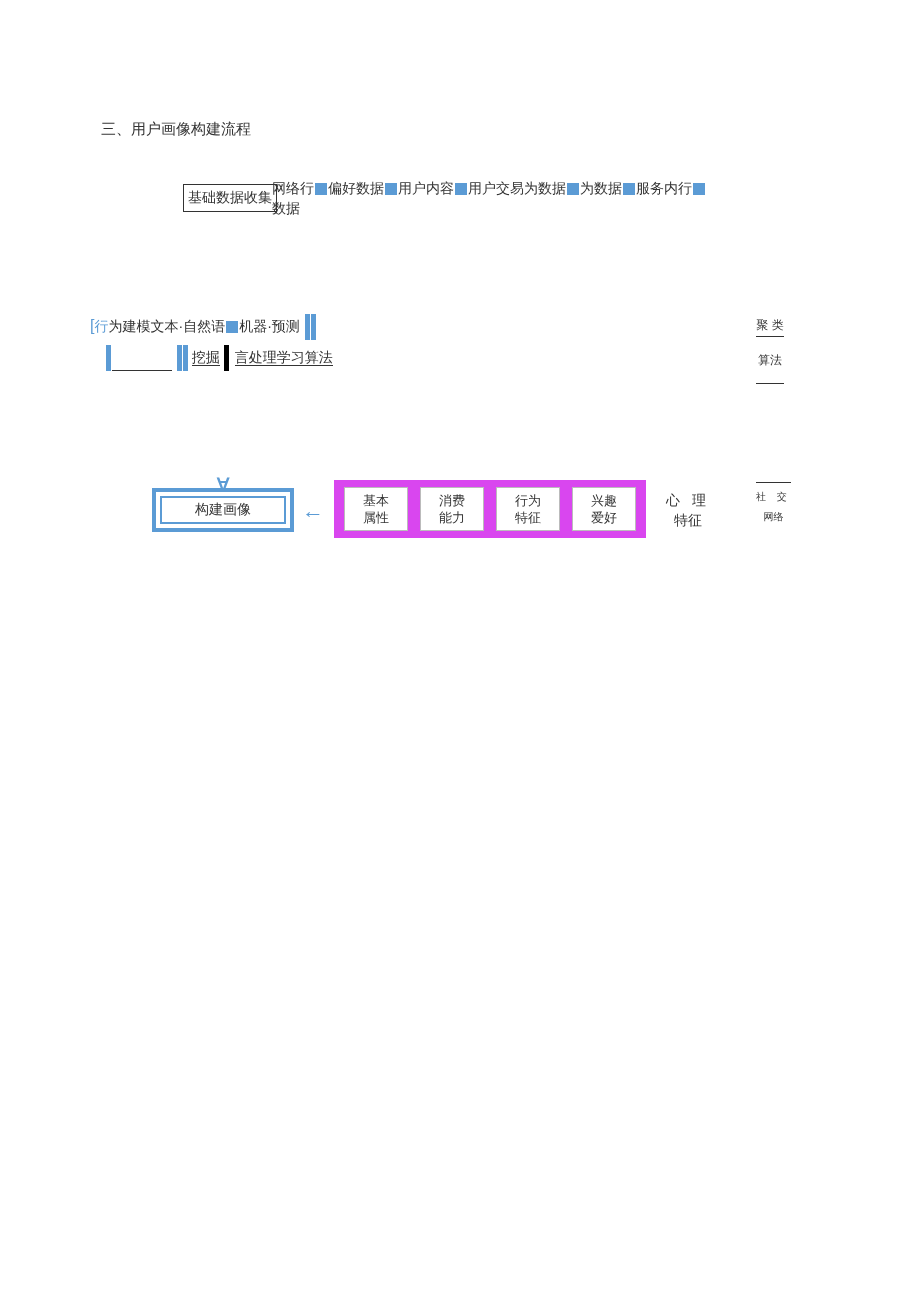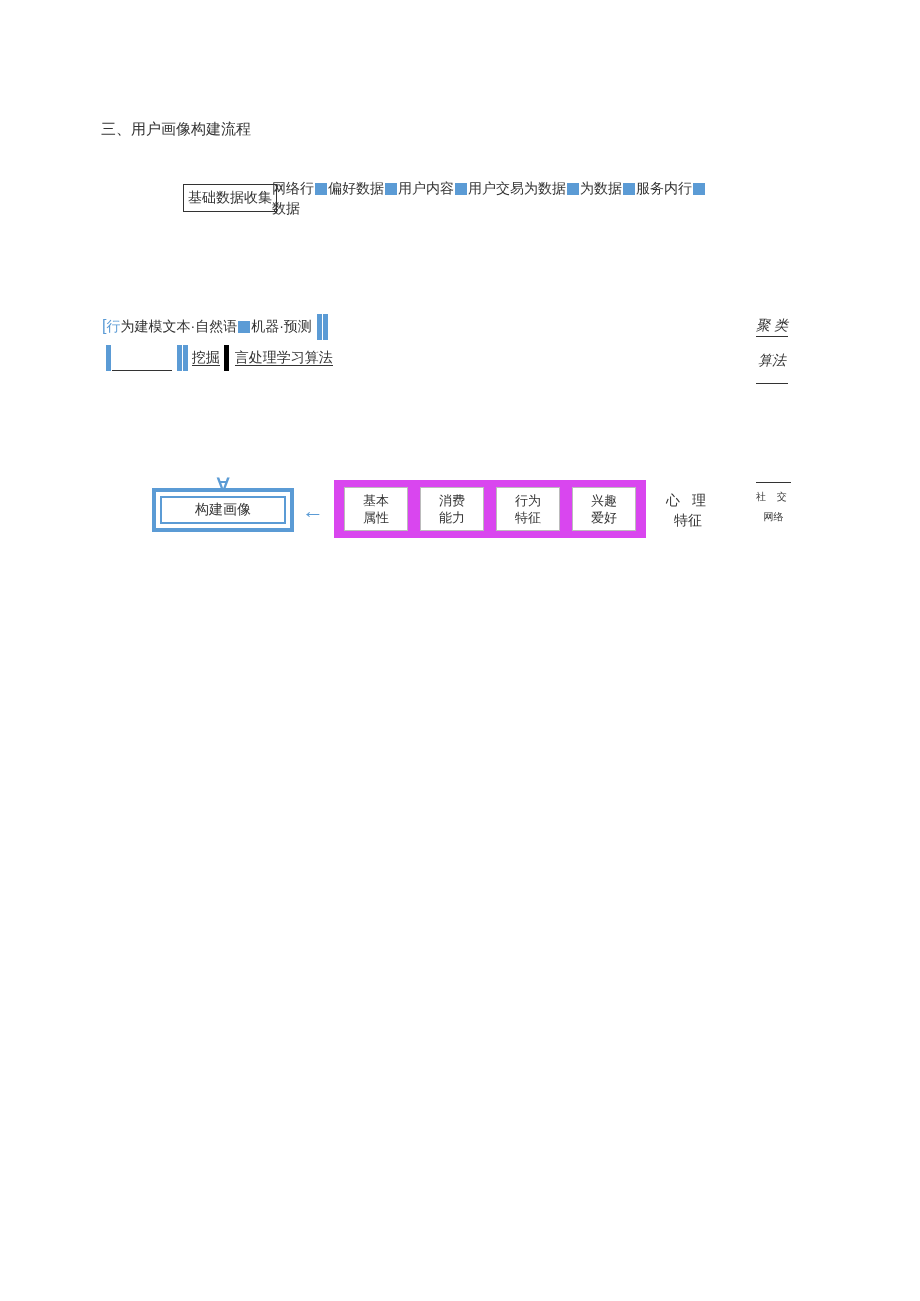--- a/index.html
+++ b/index.html
@@ -33,44 +33,43 @@
     position: absolute;
     left: 272px;
     top: 178px;
     font-size: 14px;
     line-height: 20px;
   }
   .sq { display:inline-block; width:12px; height:12px; background:#5b9bd5; vertical-align:middle; margin:0 1px; }
   
   .row2a {
     position: absolute;
-    left: 102px;
+    left: 90px;
     top: 314px;
     font-size: 14px;
     text-align: right;
   }
   .bracket { color:#5b9bd5; font-size:16px; }
   .dot { color:#333; }
   .vbar { display:inline-block; width:5px; height:26px; background:#5b9bd5; vertical-align:middle; margin:0 1px;}
   .vbar2 { display:inline-block; width:5px; height:26px; background:#5b9bd5; vertical-align:middle;}
   .row2b {
     position: absolute;
     left: 105px;
     top: 345px;
   }
   .row2b-line { display:inline-block; border-bottom:1px solid #333; width:60px; vertical-align:bottom; height:24px;}
   .vbar-k { display:inline-block; width:5px; height:26px; background:#000; vertical-align:middle; margin-right:6px;}
   .cluster {
     position: absolute;
     left: 756px;
     top: 314px;
-    font-size: 14px;
+    font-size: 12px;
     text-align: center;
     line-height: 22px;
-    font-style: italic;
   }
   .cluster .ul { border-bottom:1px solid #333; border-top:1px solid #333; display:inline-block; padding:12px 2px;}
   
   .arrow-down {
     position: absolute;
     left: 217px;
     top: 474px;
     color:#5b9bd5;
     font-size: 18px;
     font-weight: bold;

